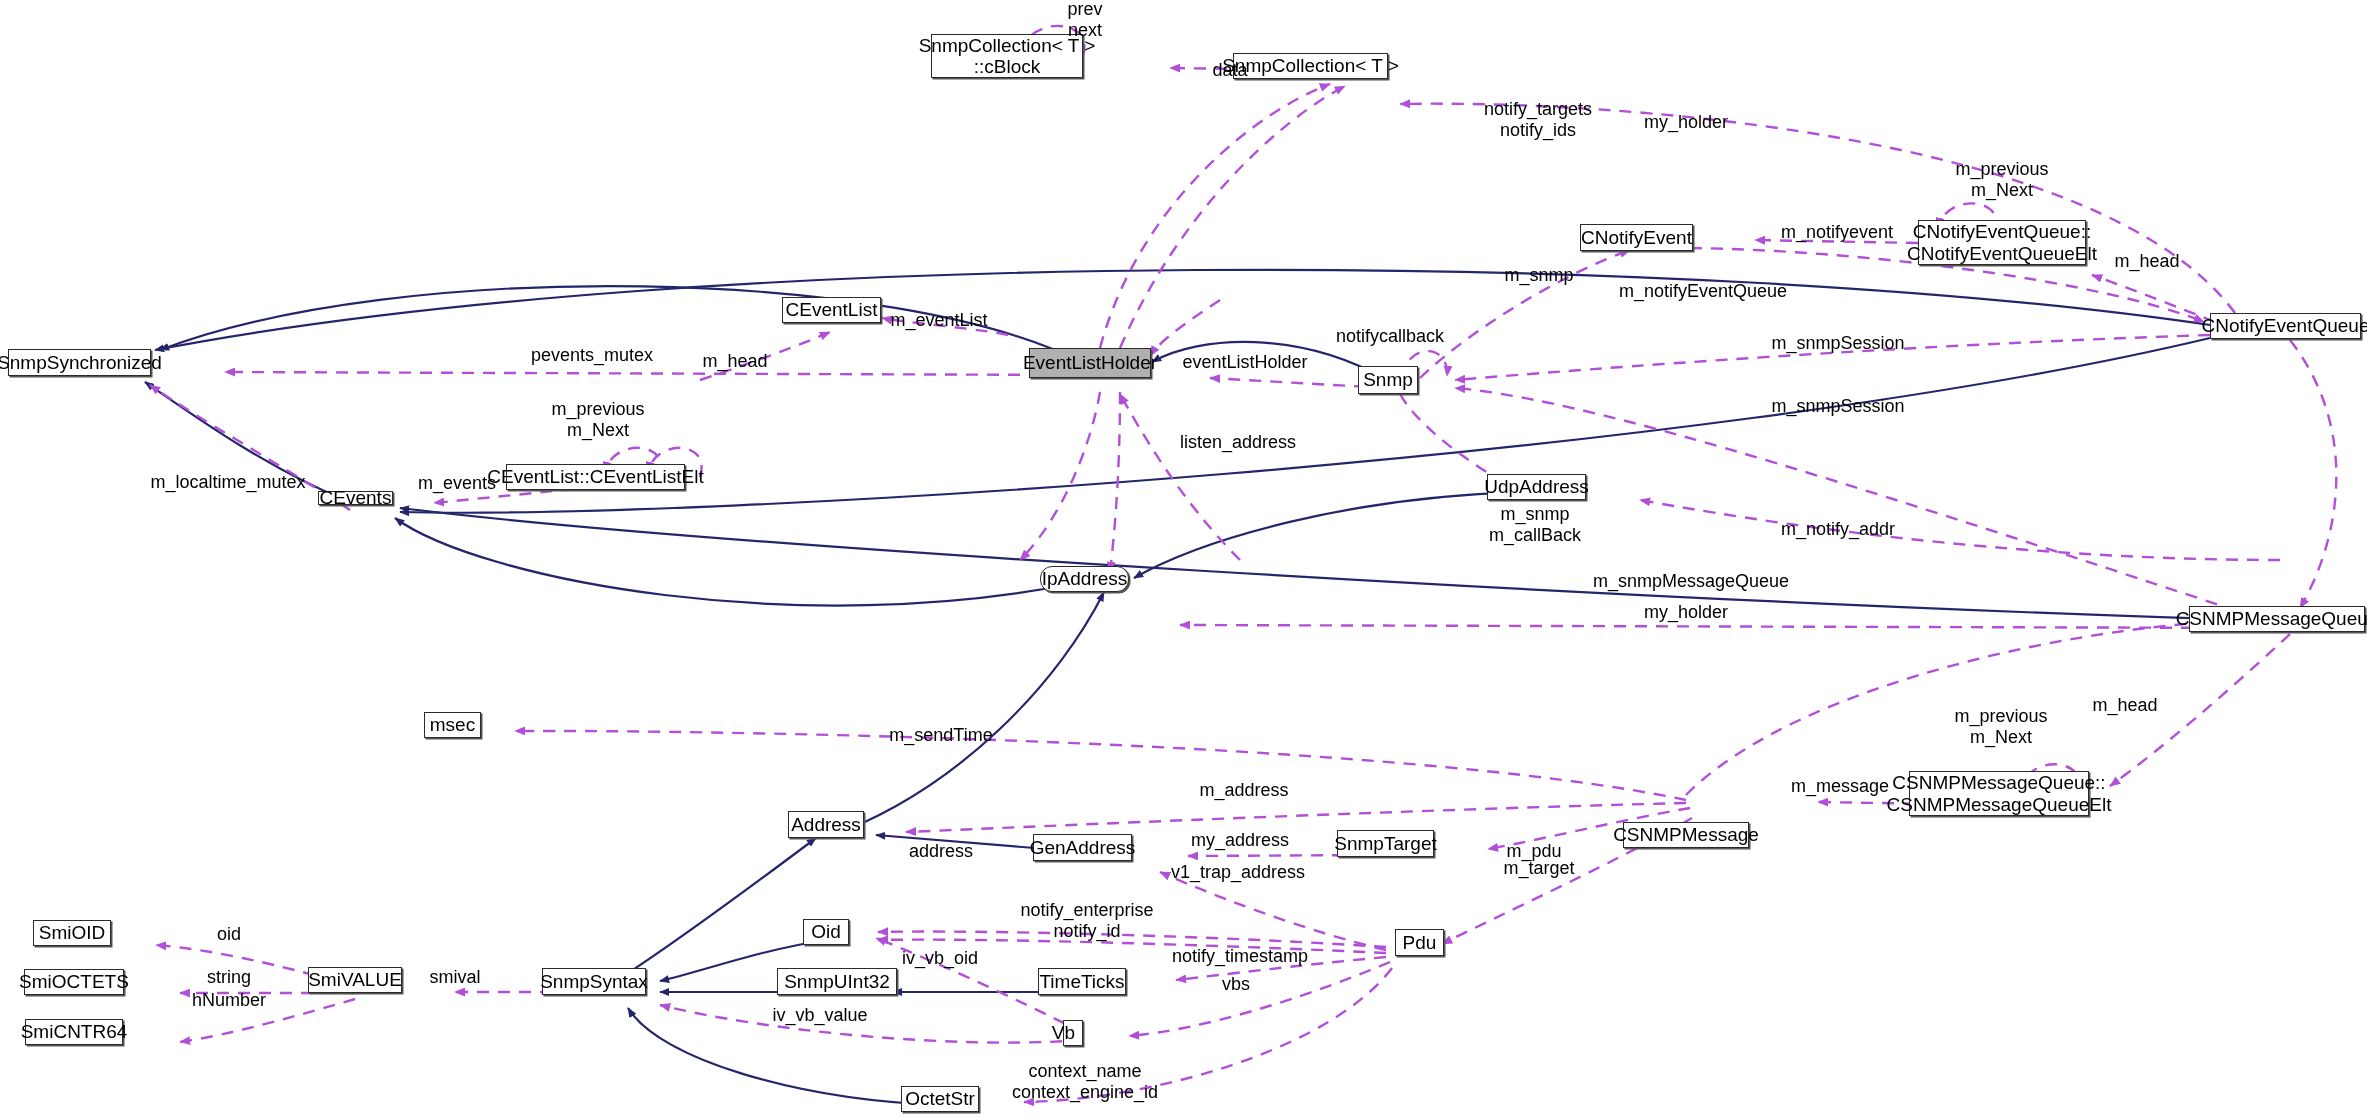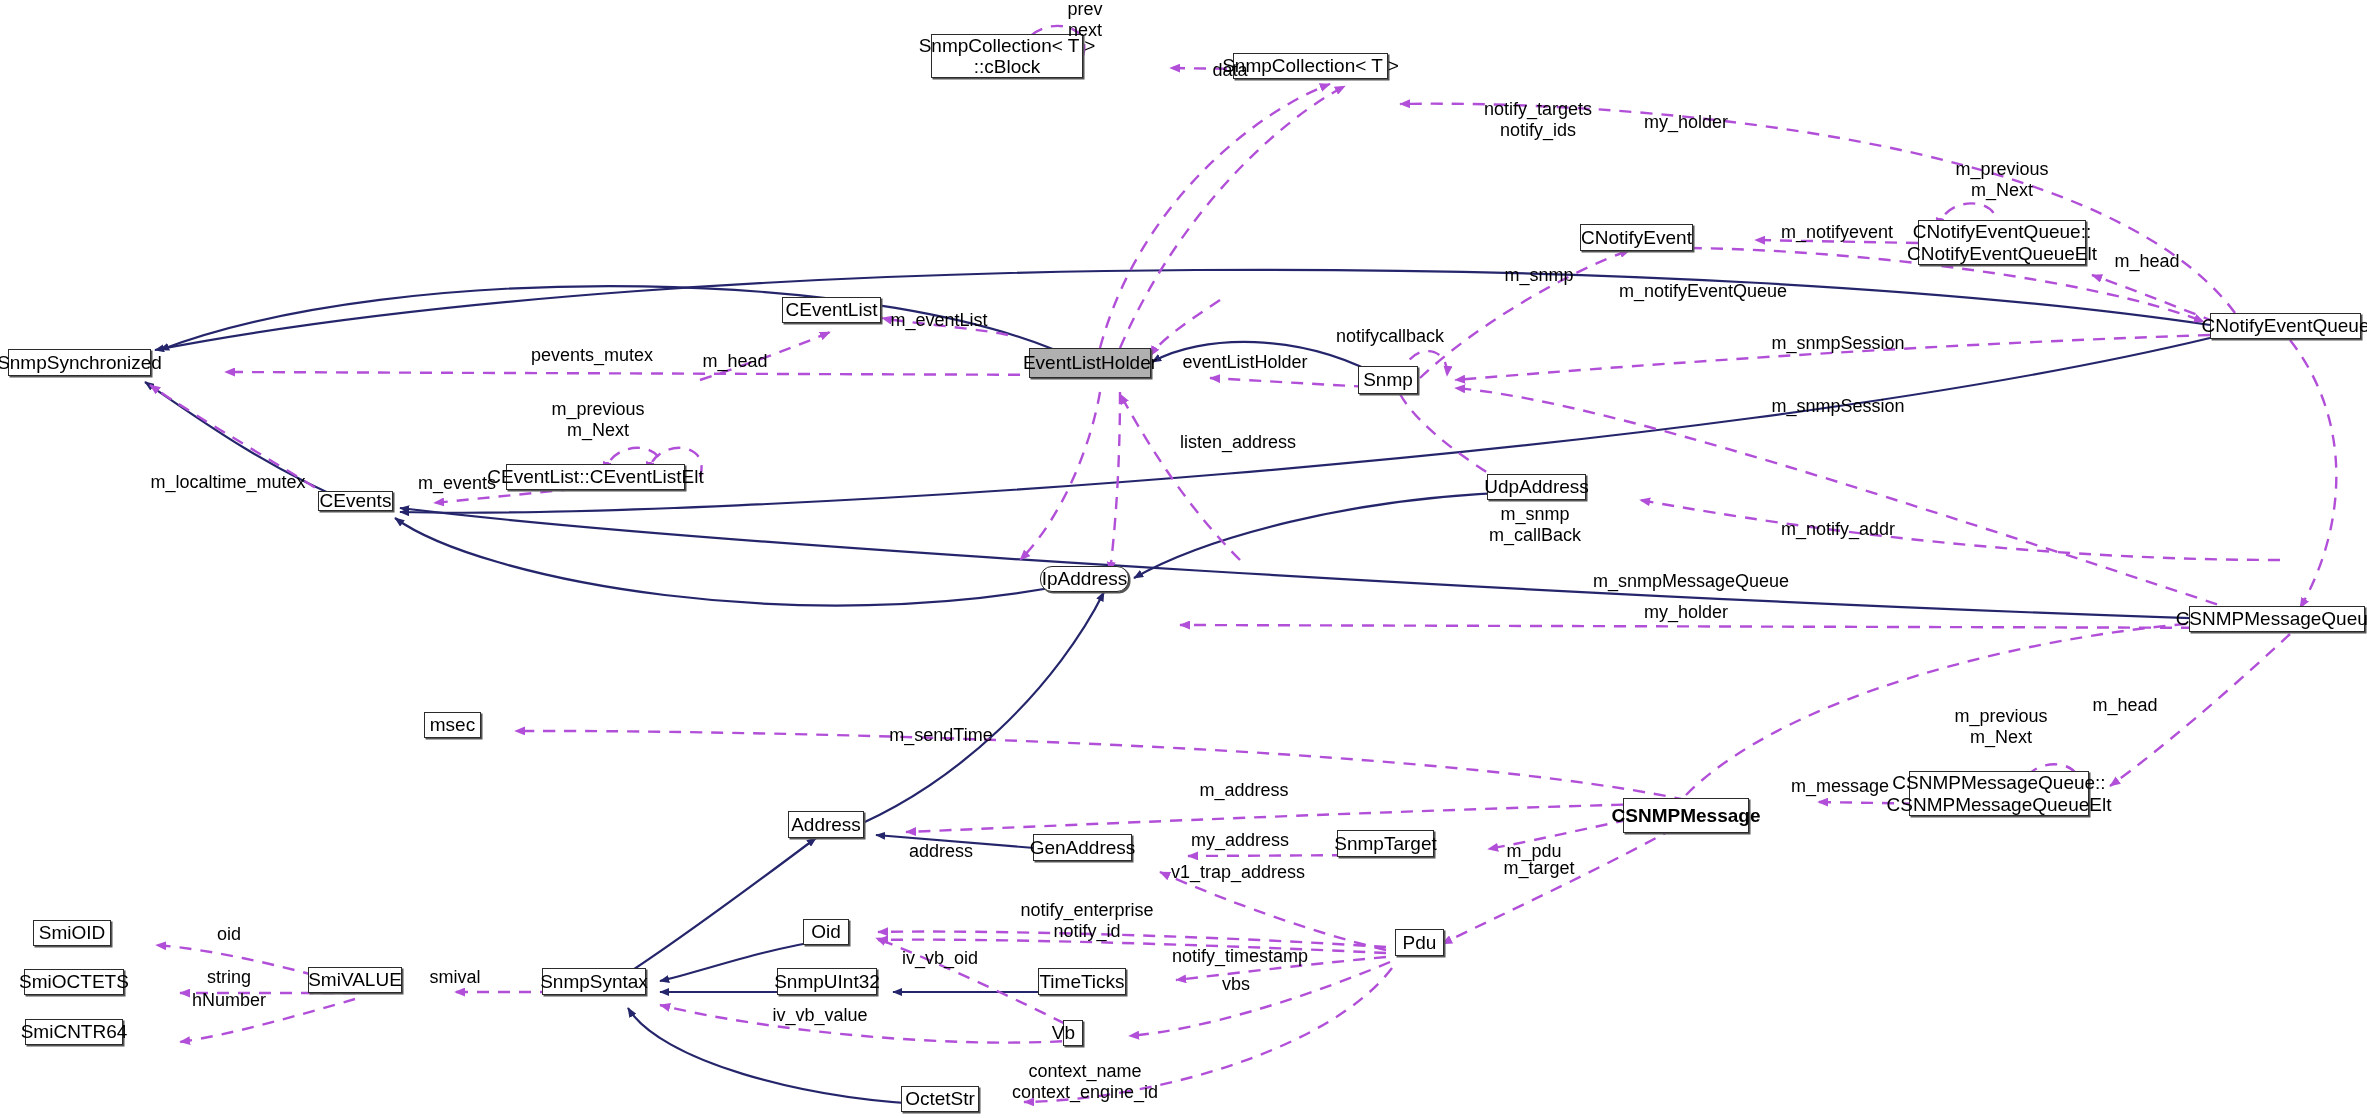--- a/index.html
+++ b/index.html
@@ -211,38 +211,38 @@
   <div class="cls-box" style="left:1233px;top:53px;width:155px;height:26px;"><span>SnmpCollection&lt; T &gt;</span></div>
   <div class="cls-box" style="left:1580px;top:224px;width:113px;height:27px;"><span>CNotifyEvent</span></div>
   <div class="cls-box" style="left:1918px;top:220px;width:168px;height:45px;"><span>CNotifyEventQueue::
 CNotifyEventQueueElt</span></div>
   <div class="cls-box" style="left:2210px;top:313px;width:151px;height:26px;"><span>CNotifyEventQueue</span></div>
   <div class="cls-box" style="left:782px;top:297px;width:99px;height:26px;"><span>CEventList</span></div>
   <div class="cls-box" style="left:8px;top:349px;width:143px;height:27px;"><span>SnmpSynchronized</span></div>
   <div class="cls-box highlight" style="left:1029px;top:348px;width:122px;height:30px;"><span>EventListHolder</span></div>
   <div class="cls-box" style="left:1358px;top:366px;width:60px;height:28px;"><span>Snmp</span></div>
   <div class="cls-box" style="left:506px;top:464px;width:179px;height:26px;"><span>CEventList::CEventListElt</span></div>
-  <div class="cls-box" style="left:318px;top:491px;width:75px;height:20px;"><span>CEvents</span></div>
+  <div class="cls-box" style="left:318px;top:491px;width:75px;height:14px;"><span>CEvents</span></div>
   <div class="cls-box" style="left:1487px;top:474px;width:99px;height:26px;"><span>UdpAddress</span></div>
   <div class="cls-box" style="left:1040px;top:566px;width:89px;height:26px;border-radius:12px;"><span>IpAddress</span></div>
   <div class="cls-box" style="left:2189px;top:606px;width:176px;height:26px;"><span>CSNMPMessageQueue</span></div>
   <div class="cls-box" style="left:424px;top:712px;width:57px;height:26px;"><span>msec</span></div>
-  <div class="cls-box" style="left:1623px;top:798px;width:126px;height:35px;font-weight:bold;"><span>CSNMPMessage</span></div>
+  <div class="cls-box" style="left:1623px;top:822px;width:126px;height:26px;"><span>CSNMPMessage</span></div>
   <div class="cls-box" style="left:1909px;top:771px;width:180px;height:45px;"><span>CSNMPMessageQueue::
 CSNMPMessageQueueElt</span></div>
   <div class="cls-box" style="left:788px;top:811px;width:76px;height:27px;"><span>Address</span></div>
   <div class="cls-box" style="left:1033px;top:834px;width:99px;height:27px;"><span>GenAddress</span></div>
   <div class="cls-box" style="left:1337px;top:830px;width:97px;height:27px;"><span>SnmpTarget</span></div>
   <div class="cls-box" style="left:33px;top:920px;width:78px;height:26px;"><span>SmiOID</span></div>
   <div class="cls-box" style="left:803px;top:919px;width:46px;height:26px;"><span>Oid</span></div>
   <div class="cls-box" style="left:1362px;top:929px;width:49px;height:27px;margin-left:33px;"><span>Pdu</span></div>
   <div class="cls-box" style="left:24px;top:969px;width:100px;height:26px;"><span>SmiOCTETS</span></div>
   <div class="cls-box" style="left:308px;top:967px;width:94px;height:26px;"><span>SmiVALUE</span></div>
   <div class="cls-box" style="left:542px;top:968px;width:104px;height:27px;"><span>SnmpSyntax</span></div>
-  <div class="cls-box" style="left:777px;top:968px;width:100px;height:27px;"><span>SnmpUInt32</span></div>
+  <div class="cls-box" style="left:777px;top:968px;width:120px;height:27px;"><span>SnmpUInt32</span></div>
   <div class="cls-box" style="left:1038px;top:968px;width:88px;height:27px;"><span>TimeTicks</span></div>
   <div class="cls-box" style="left:25px;top:1019px;width:98px;height:26px;padding-left:7px;"><span>SmiCNTR64</span></div>
   <div class="cls-box" style="left:1063px;top:1020px;width:20px;height:26px;justify-content:flex-end;"><span>Vb</span></div>
   <div class="cls-box" style="left:901px;top:1086px;width:78px;height:26px;"><span>OctetStr</span></div>
 
   <div class="edge-label" style="left:1085px;top:20px;">prev
 next</div>
   <div class="edge-label" style="left:1230px;top:70px;">data</div>
   <div class="edge-label" style="left:1538px;top:120px;">notify_targets
 notify_ids</div>

